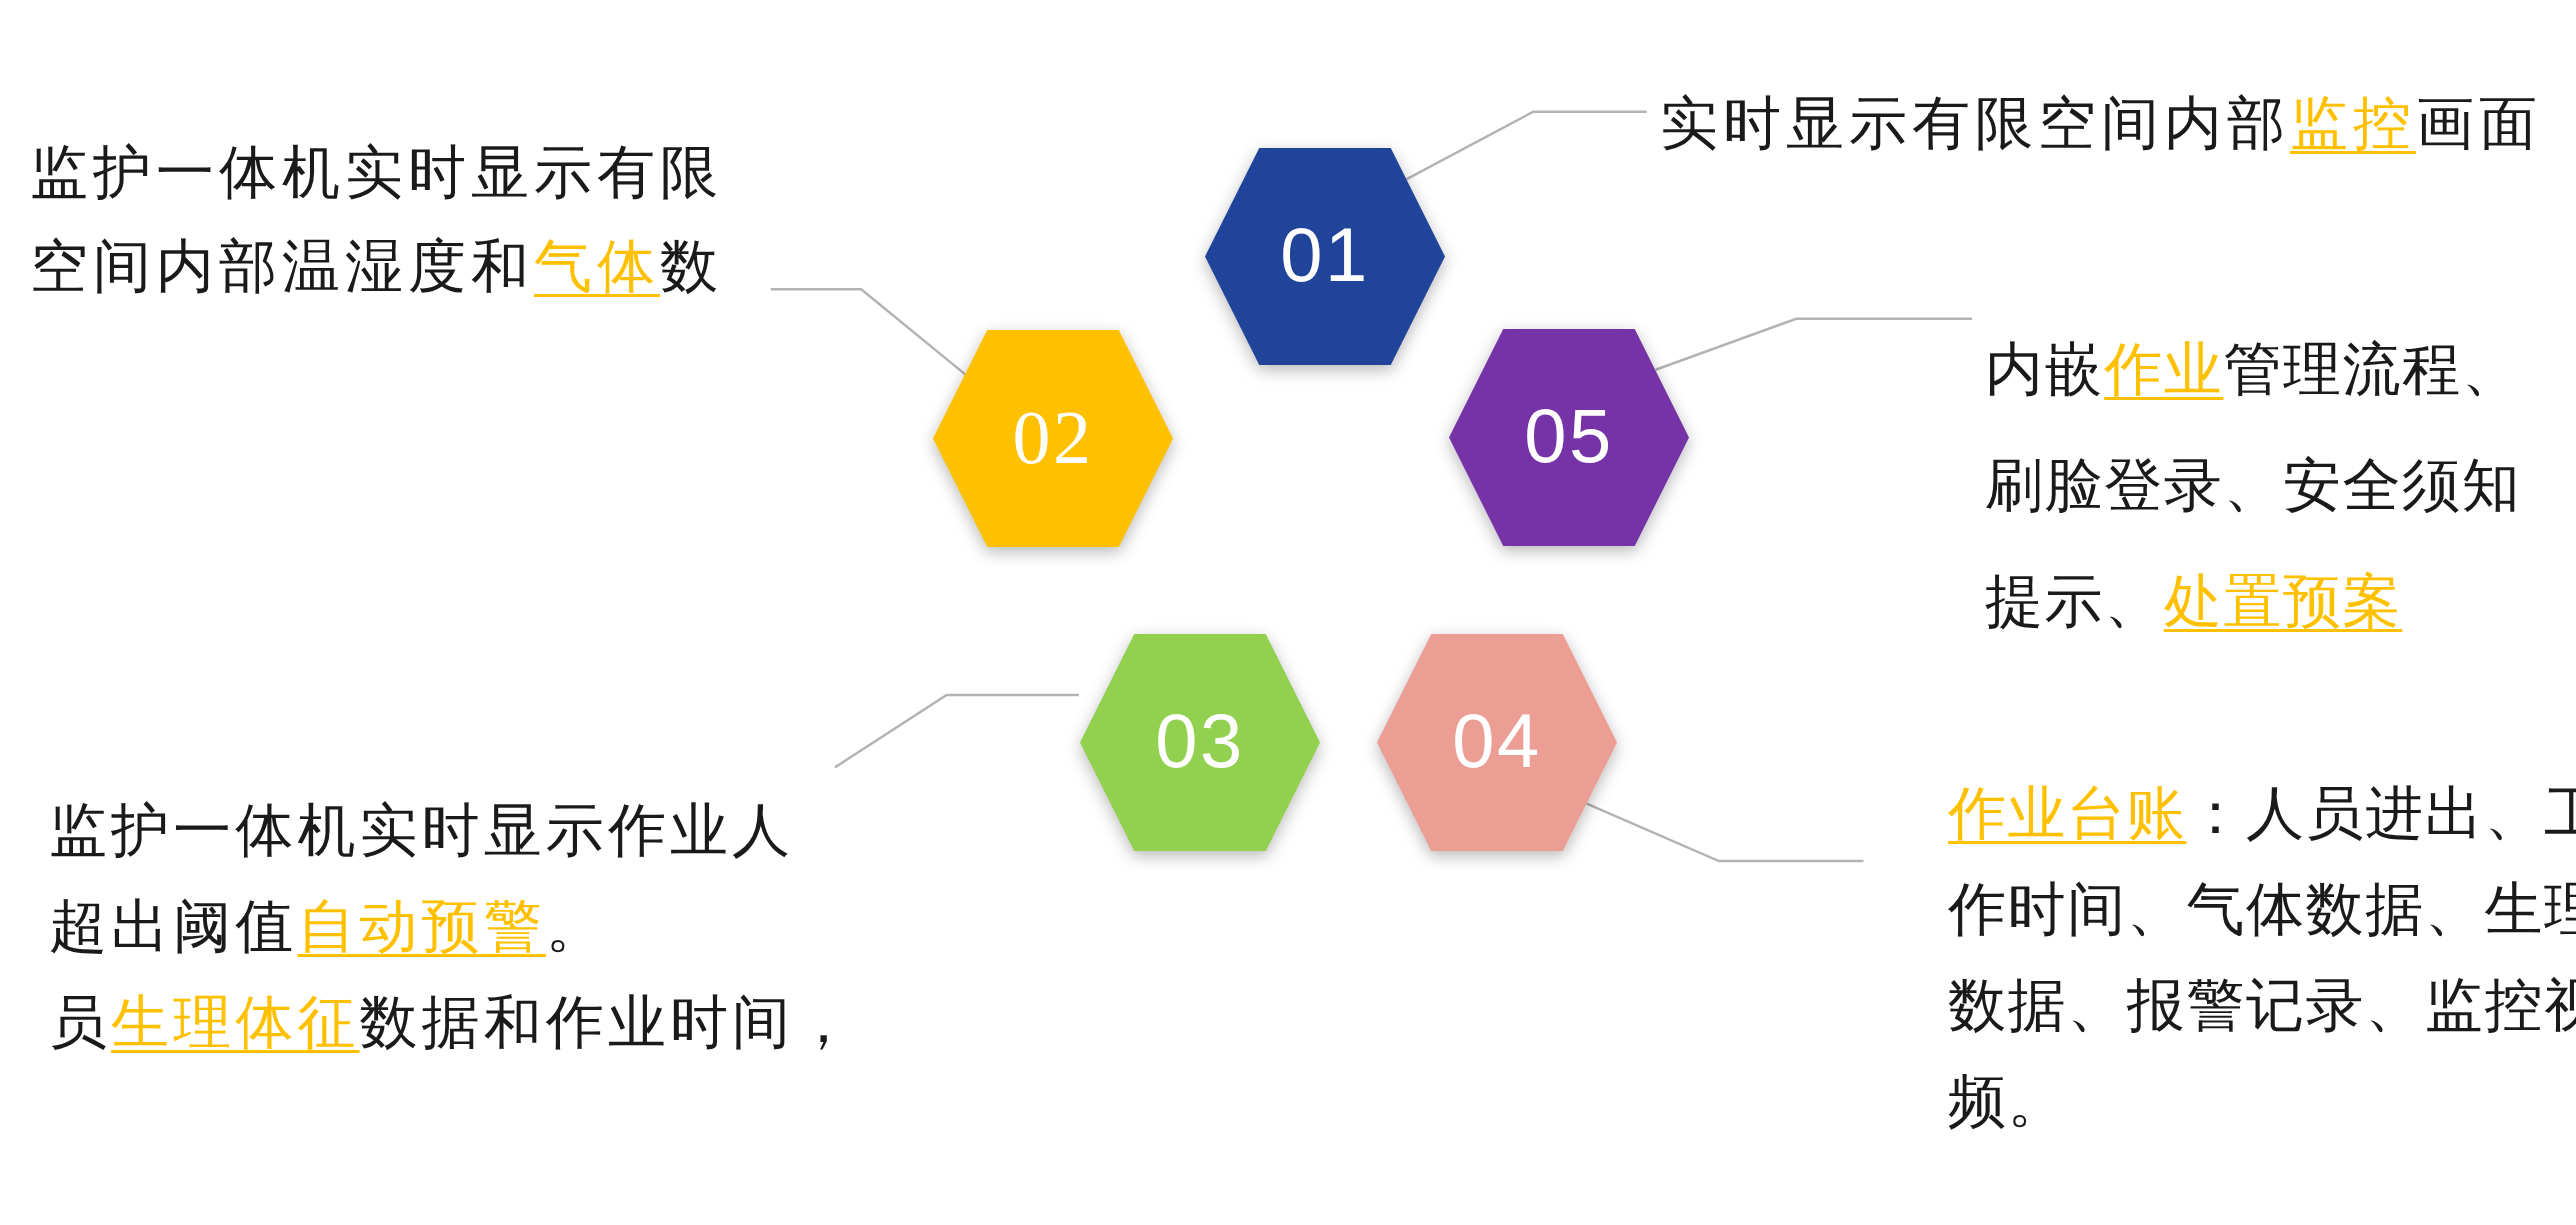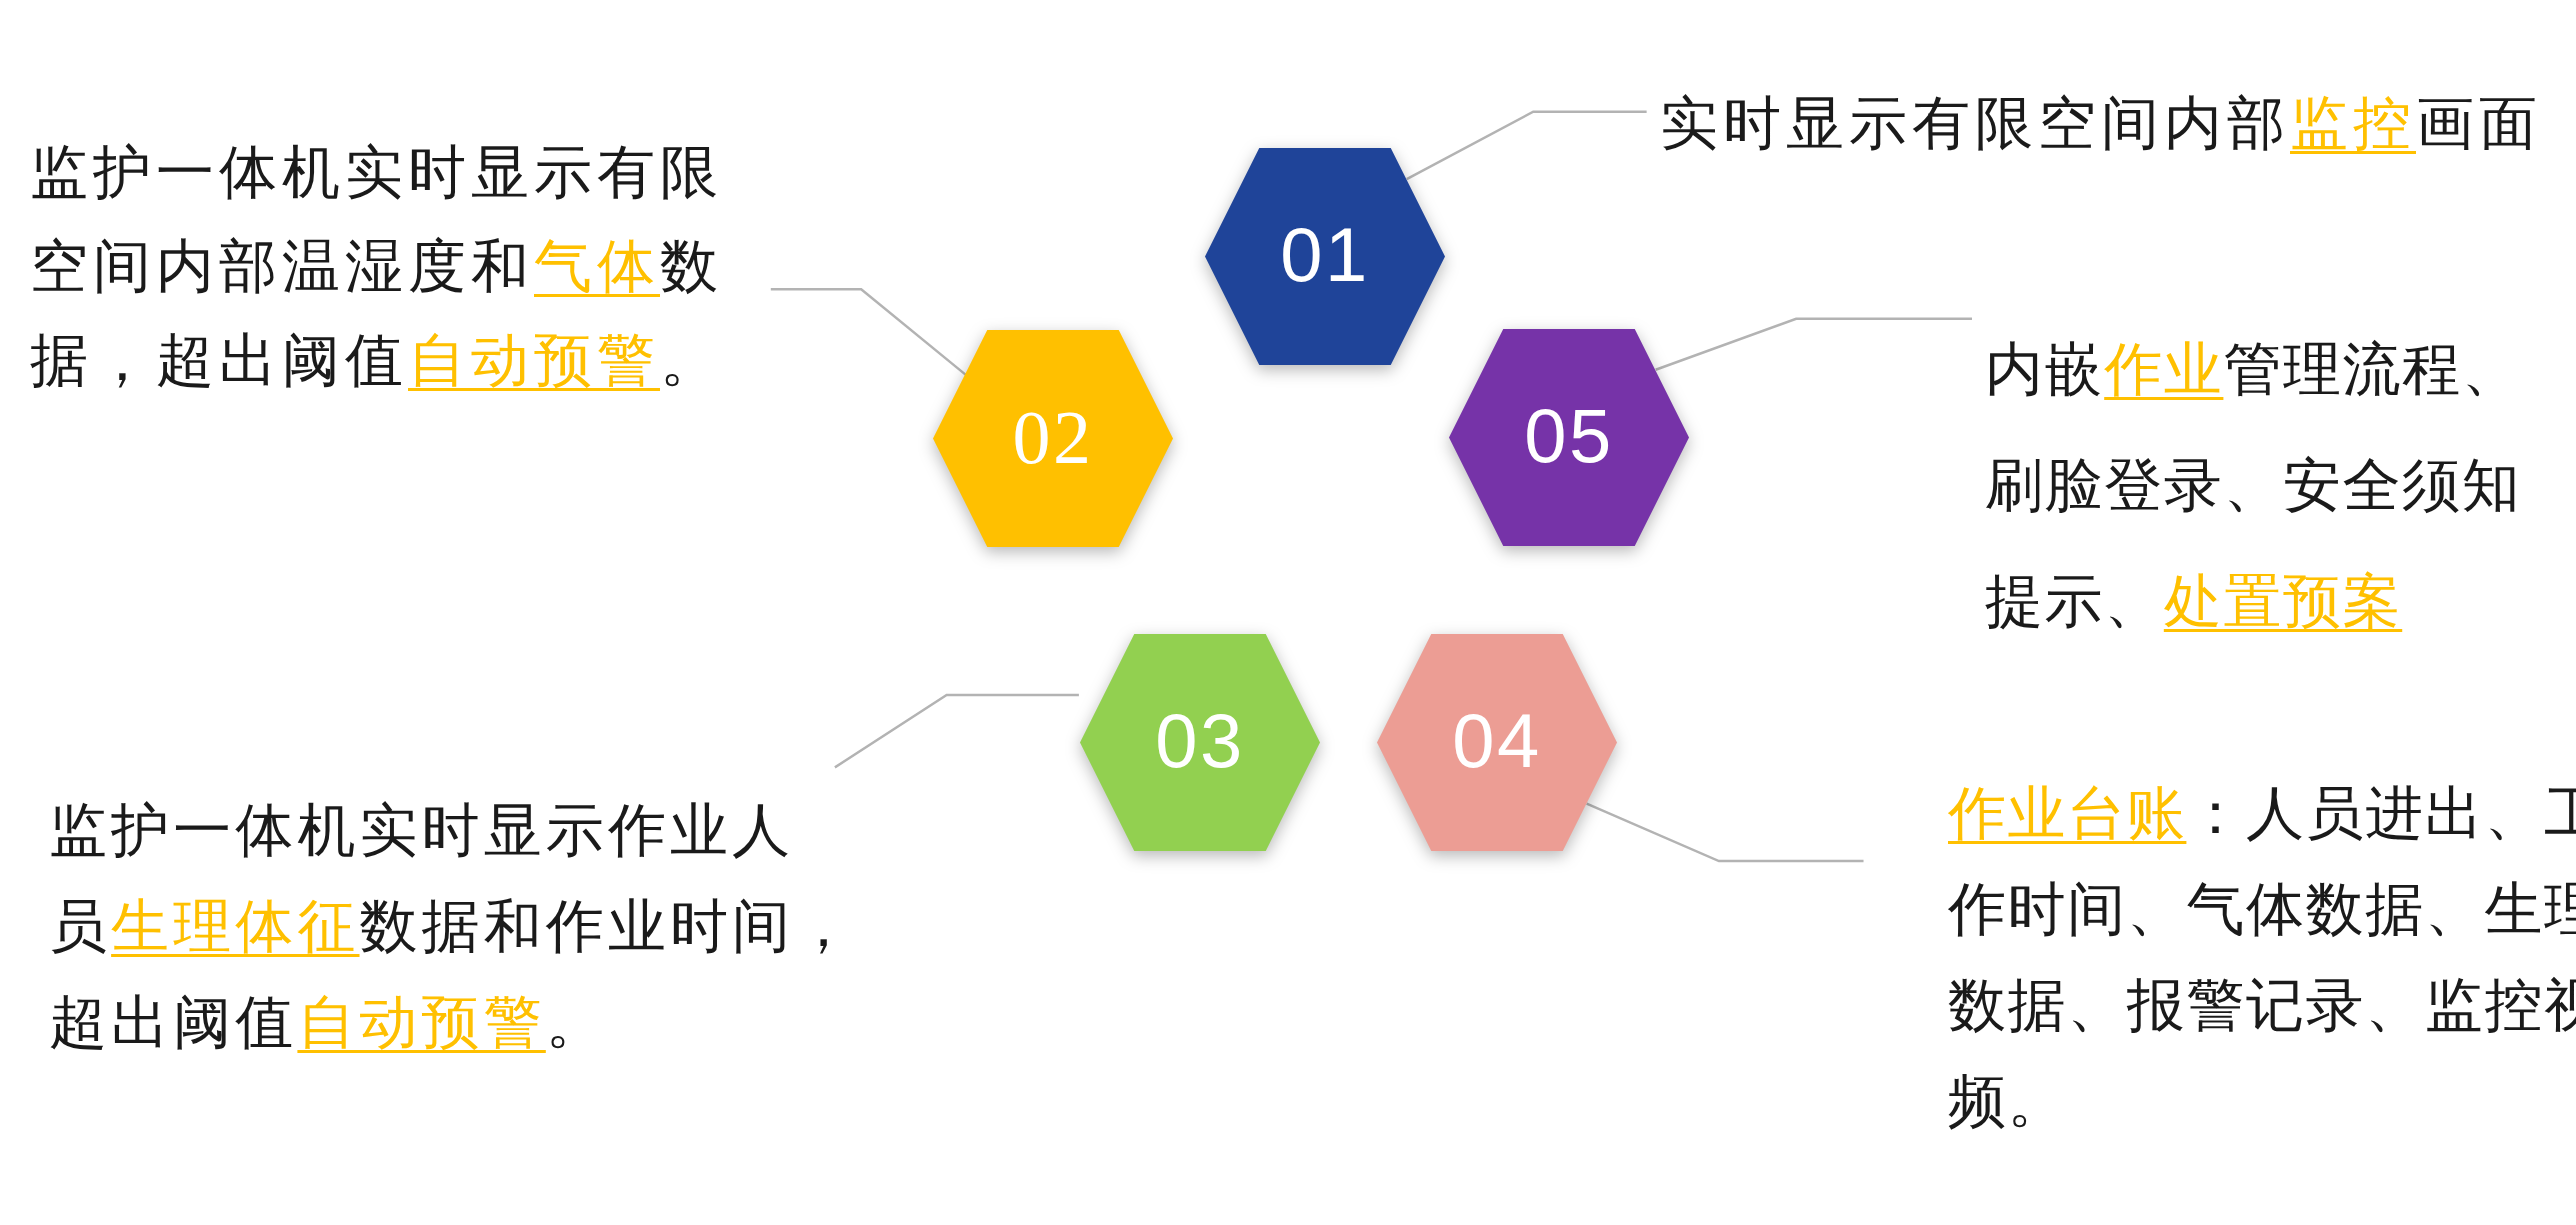--- a/index.html
+++ b/index.html
@@ -118,31 +118,30 @@
       <span class="num">04</span>
     </div>
   </div>
 
   <div class="tblock tb-01">
       <div class="tline"><span>实时显示有限空间内部</span><span class="hl">监控</span><span>画面</span></div>
     </div>
   <div class="tblock tb-02">
       <div class="tline"><span>监护一体机实时显示有限</span></div>
       <div class="tline"><span>空间内部温湿度和</span><span class="hl">气体</span><span>数</span></div>
-      <div class="tline"><span>据，超出阈值</span><span class="hl">自动预警</span><span>。</span></div>
     </div>
   <div class="tblock tb-05">
       <div class="tline"><span>内嵌</span><span class="hl">作业</span><span>管理流程、</span></div>
       <div class="tline"><span>刷脸登录、安全须知</span></div>
       <div class="tline"><span>提示、</span><span class="hl">处置预案</span></div>
     </div>
   <div class="tblock tb-03">
       <div class="tline"><span>监护一体机实时显示作业人</span></div>
+      <div class="tline"><span>超出阈值</span><span class="hl">自动预警</span><span>。</span></div>
       <div class="tline"><span>员</span><span class="hl">生理体征</span><span>数据和作业时间，</span></div>
-      <div class="tline"><span>超出阈值</span><span class="hl">自动预警</span><span>。</span></div>
     </div>
   <div class="tblock tb-04">
       <div class="tline"><span class="hl">作业台账</span><span>：人员进出、工</span></div>
       <div class="tline"><span>作时间、气体数据、生理</span></div>
       <div class="tline"><span>数据、报警记录、监控视</span></div>
       <div class="tline"><span>频。</span></div>
     </div>
 
 </div>
 

